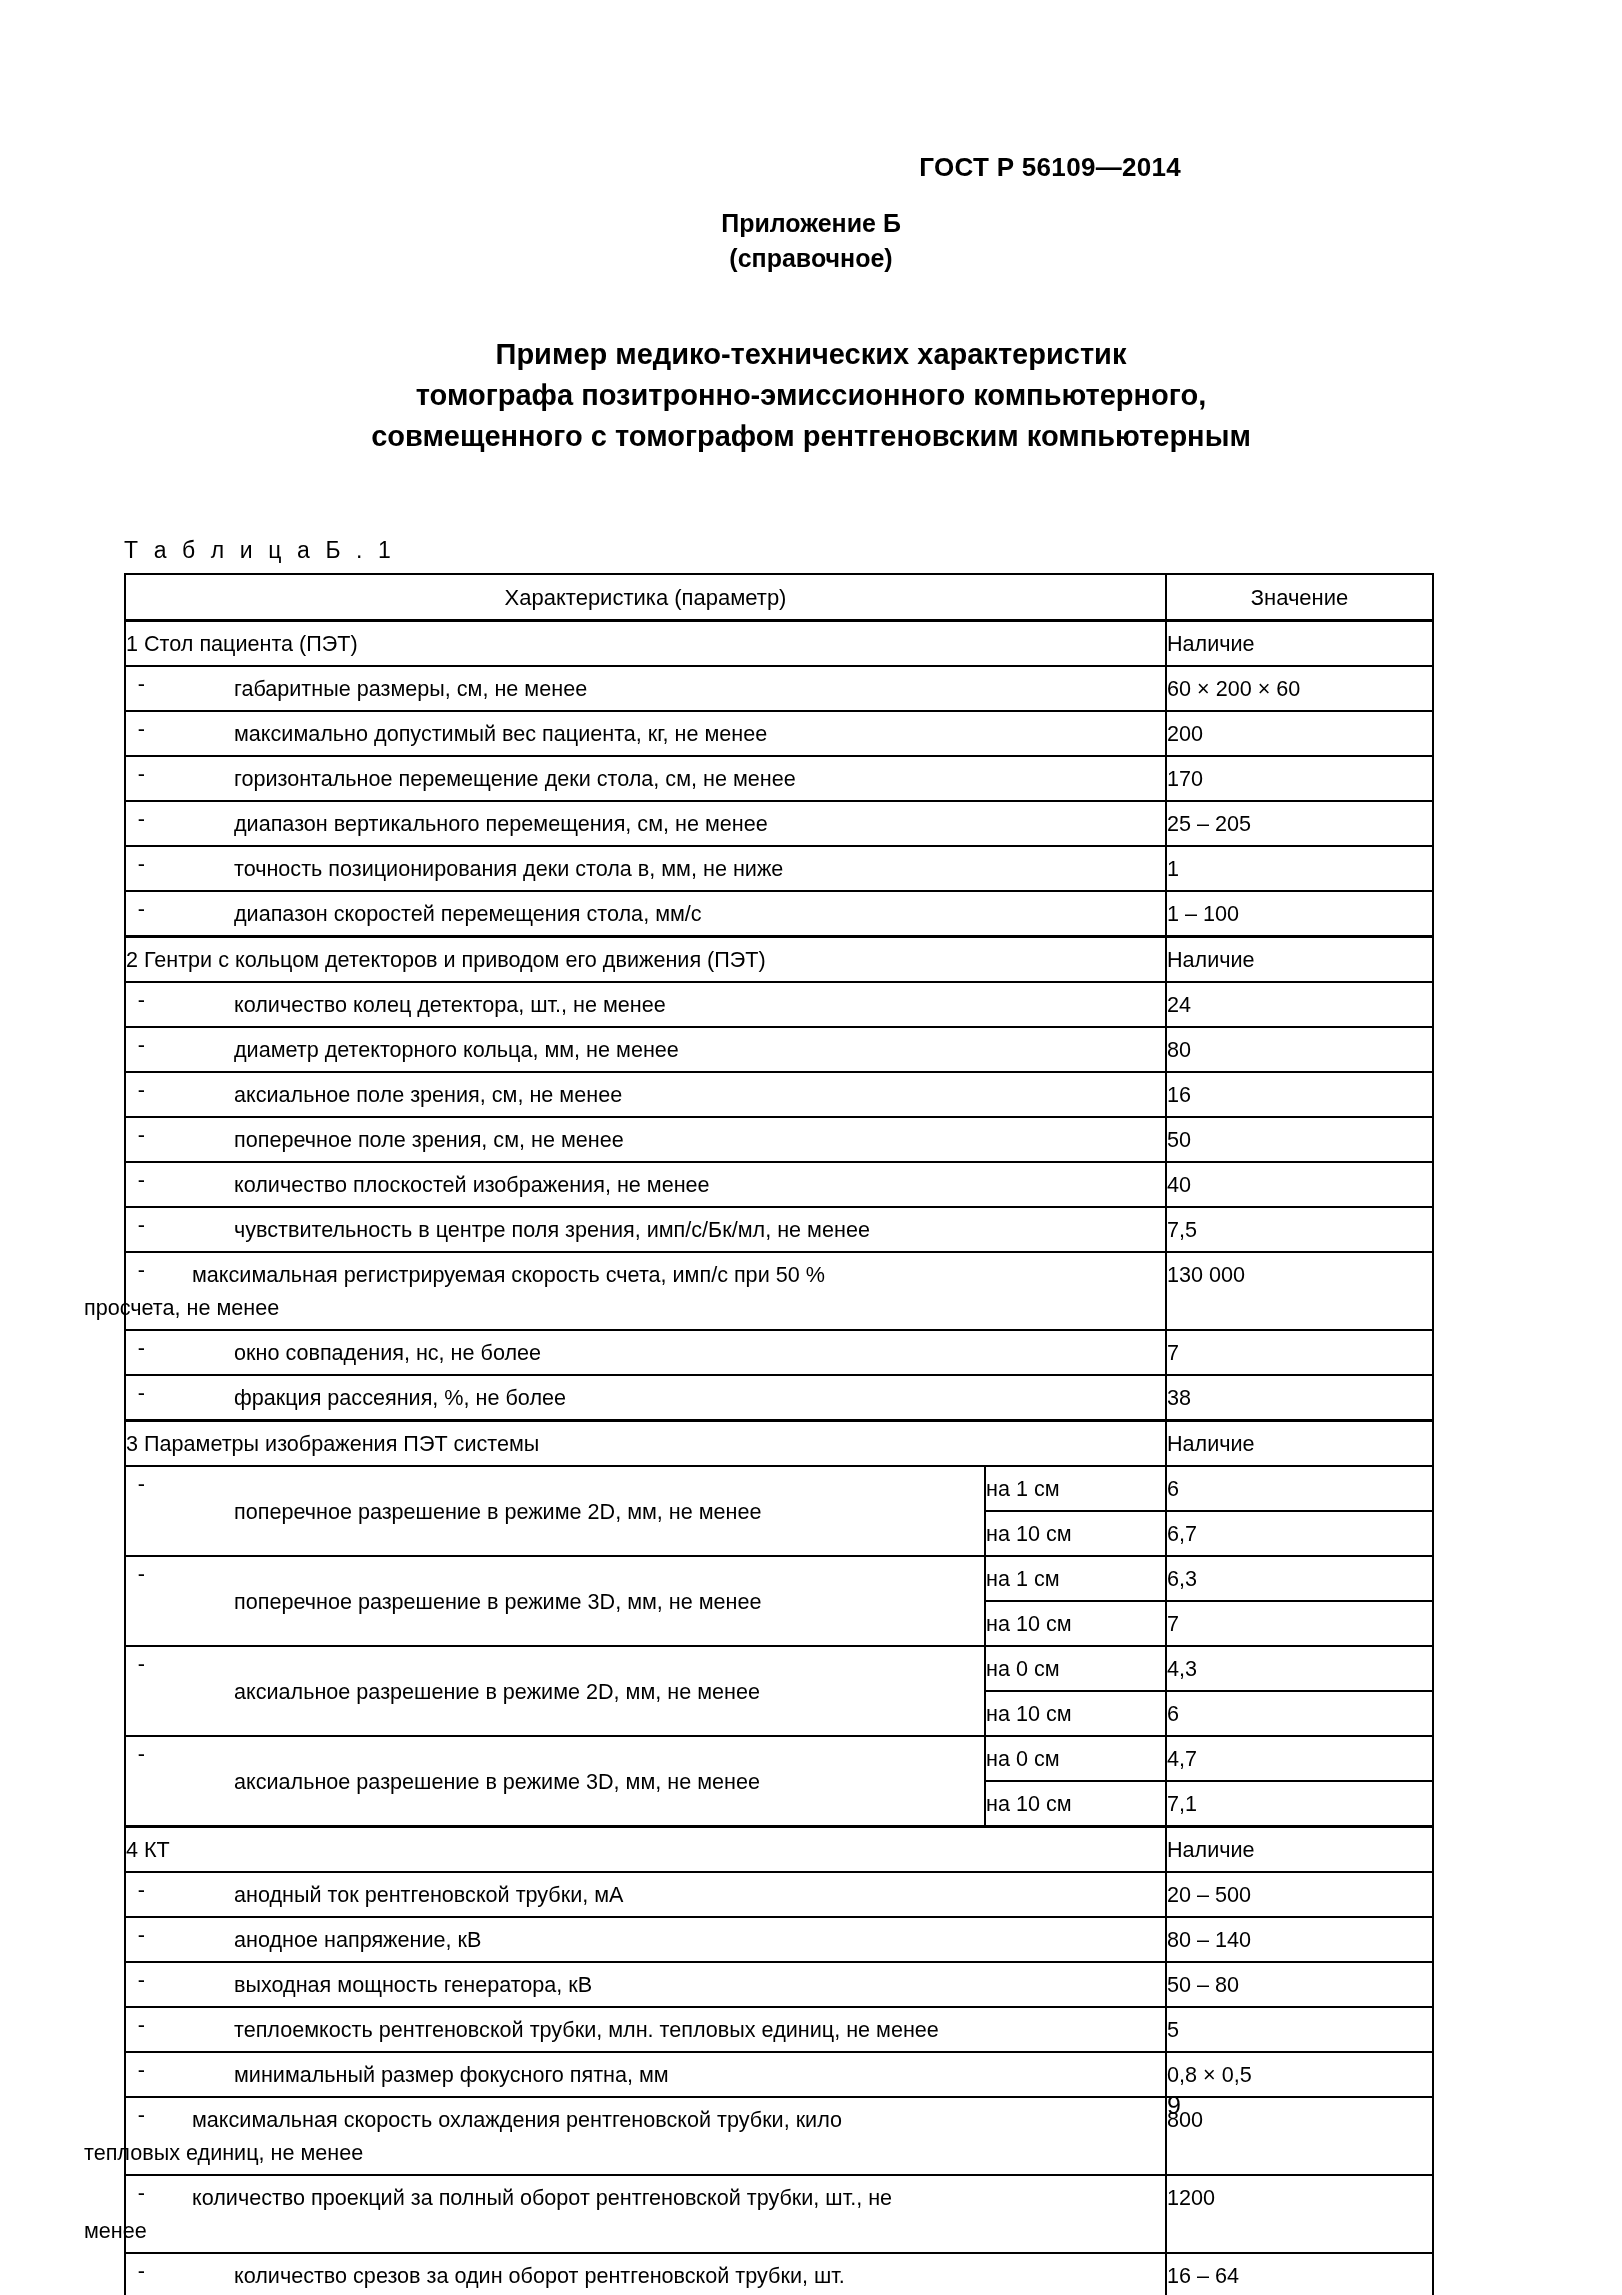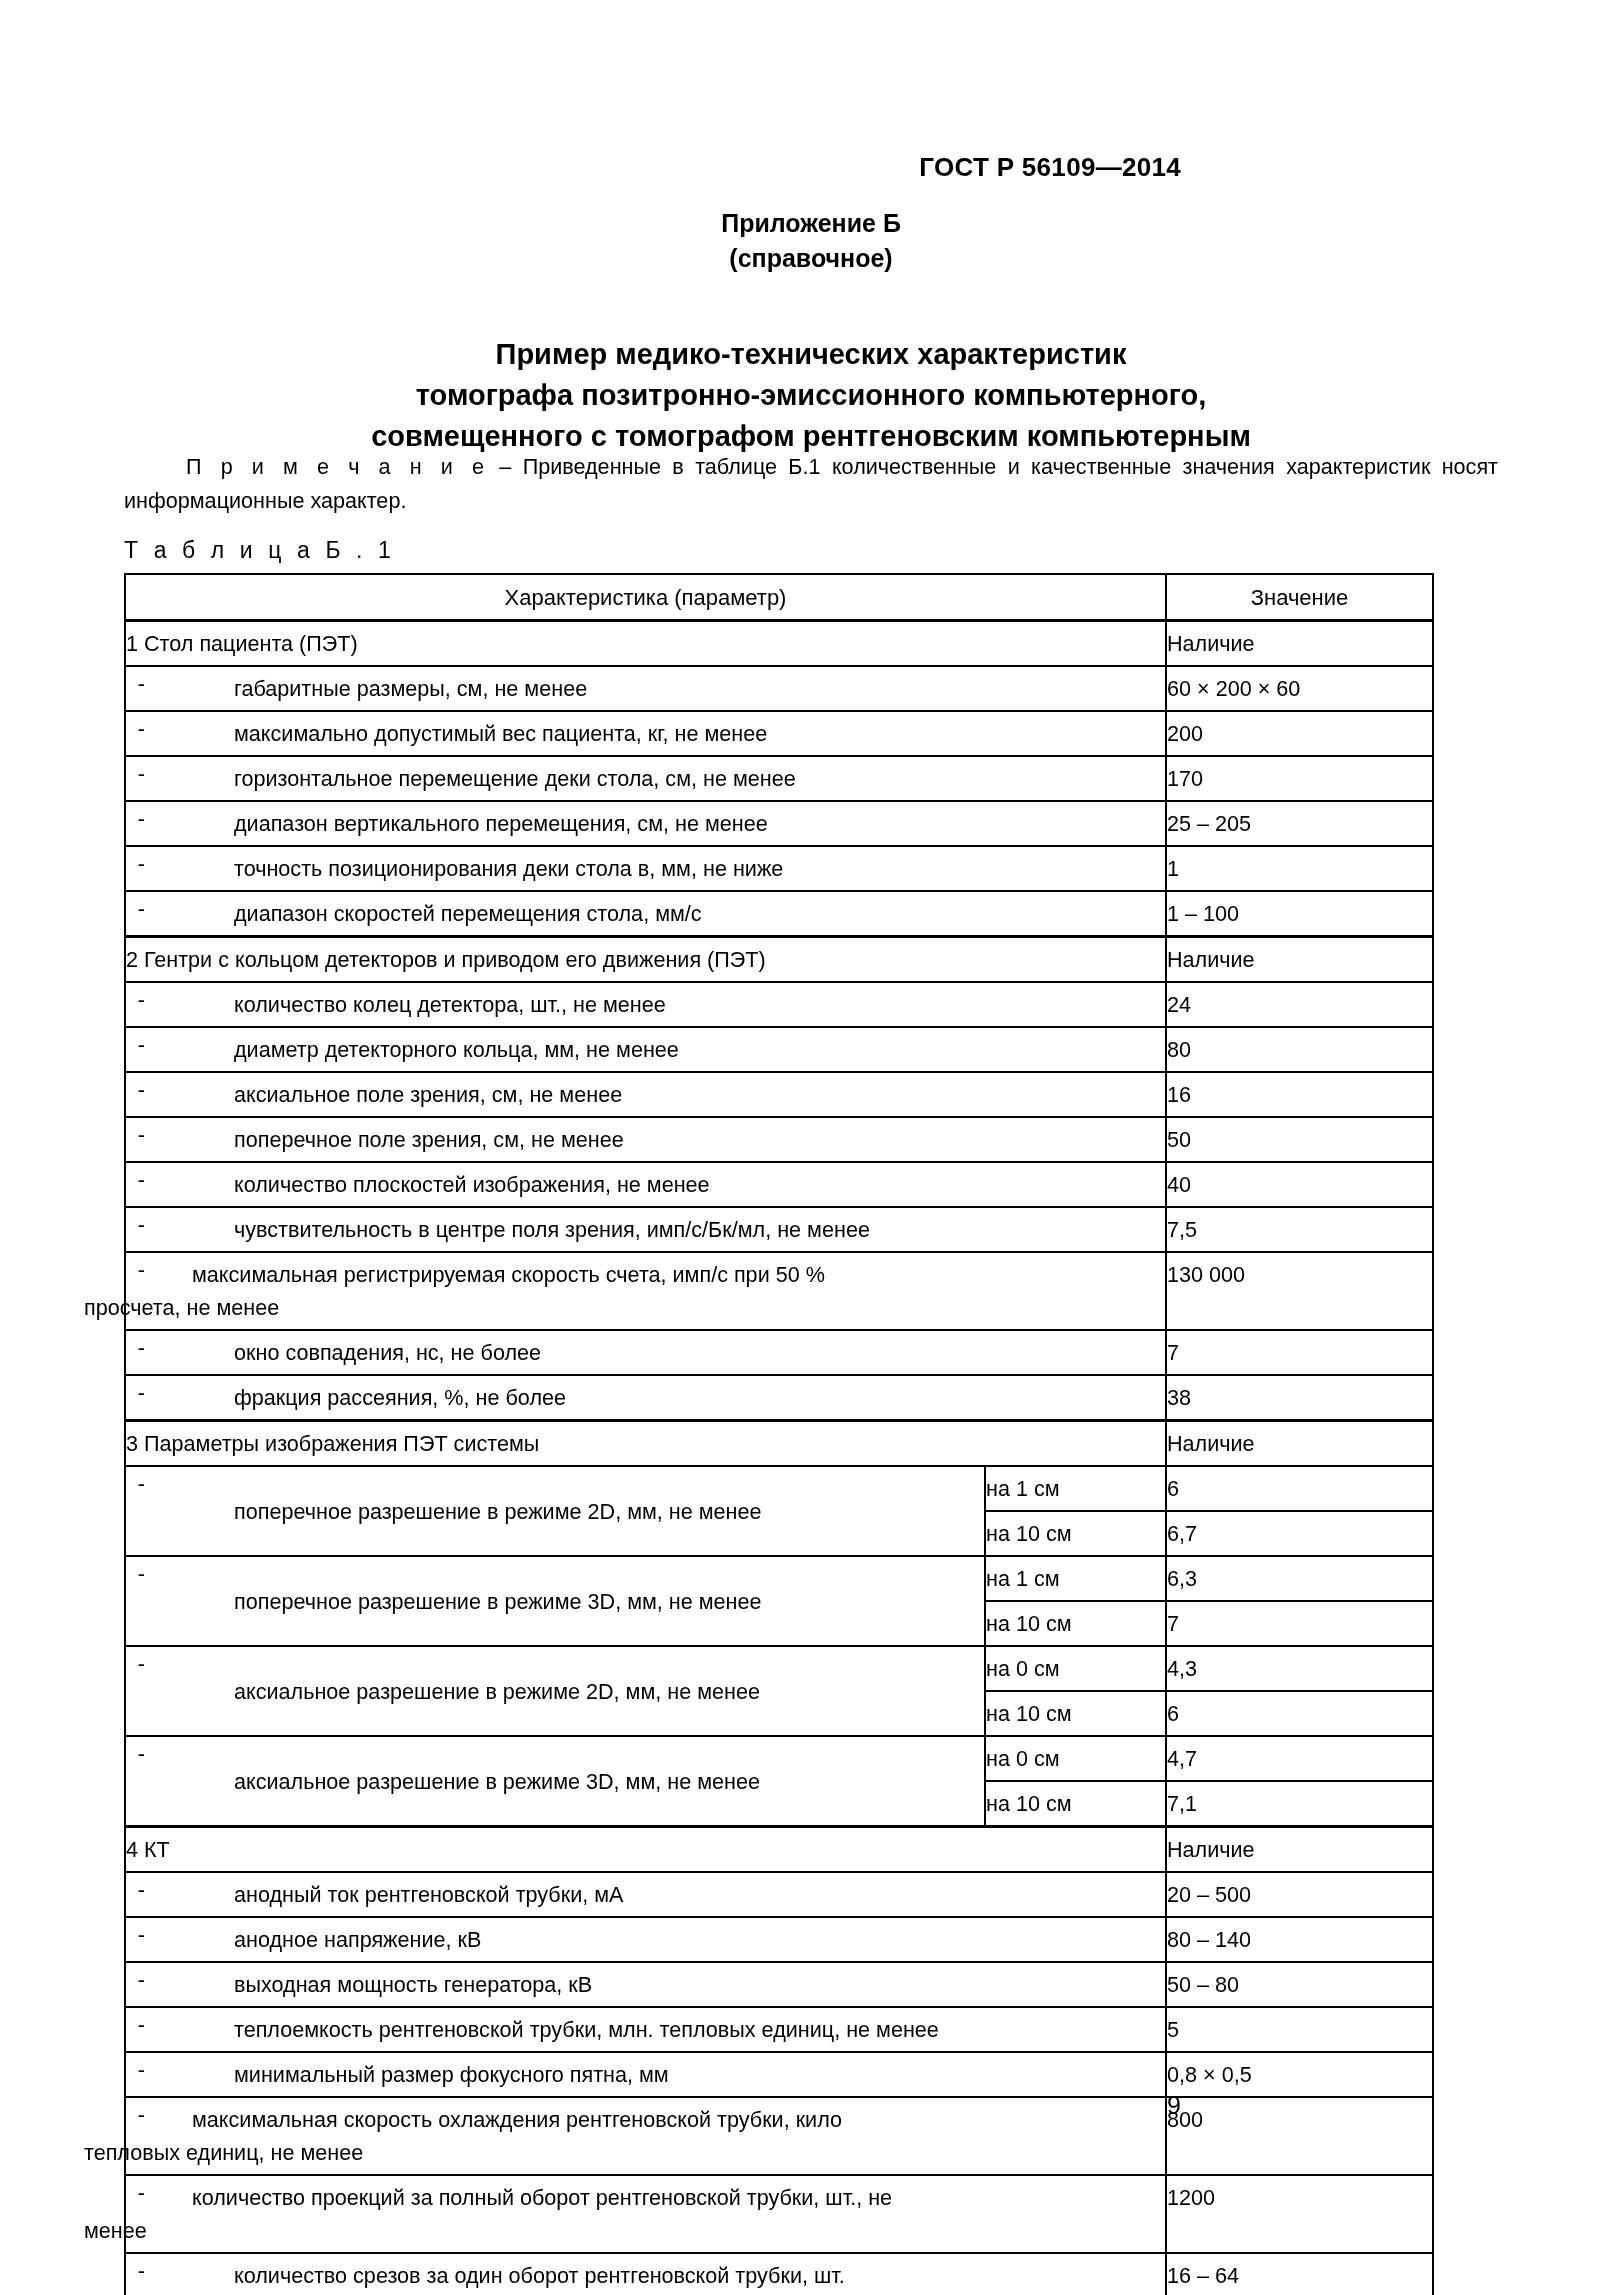--- a/index.html
+++ b/index.html
@@ -202,23 +202,20 @@
     <div class="annex-label">Приложение Б</div>
     <div class="annex-kind">(справочное)</div>
   </div>
 
   <div class="main-title">
     <span class="tl">Пример медико-технических характеристик</span>
     <span class="tl">томографа позитронно-эмиссионного компьютерного,</span>
     <span class="tl">совмещенного с томографом рентгеновским компьютерным</span>
   </div>
 
-  <div class="note">
-    <span class="note-indent"></span><span class="note-lead">П р и м е ч а н и е</span><span> – Приведенные в таблице Б.1 количественные и качественные значения характеристик носят информационные характер.</span>
-  </div>
 
   <div class="table-caption">Т а б л и ц а   Б . 1</div>
 
   <div class="tbl-wrap">
     <table class="spec">
       <colgroup>
         <col class="c-param">
         <col class="c-sub">
         <col class="c-val">
       </colgroup>

